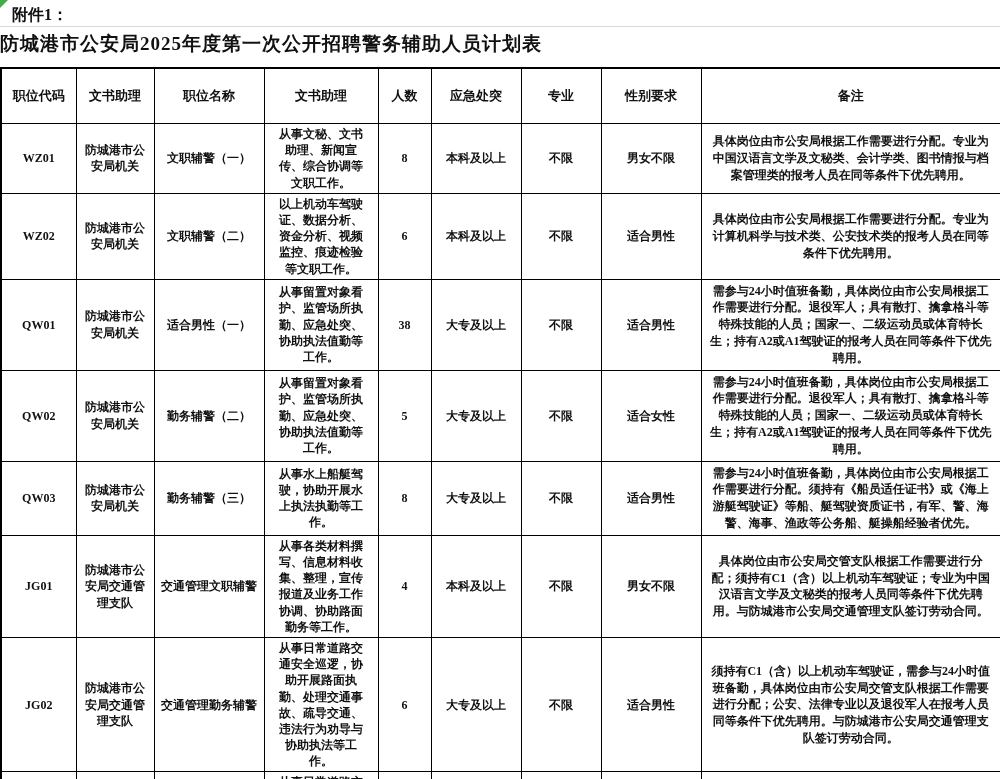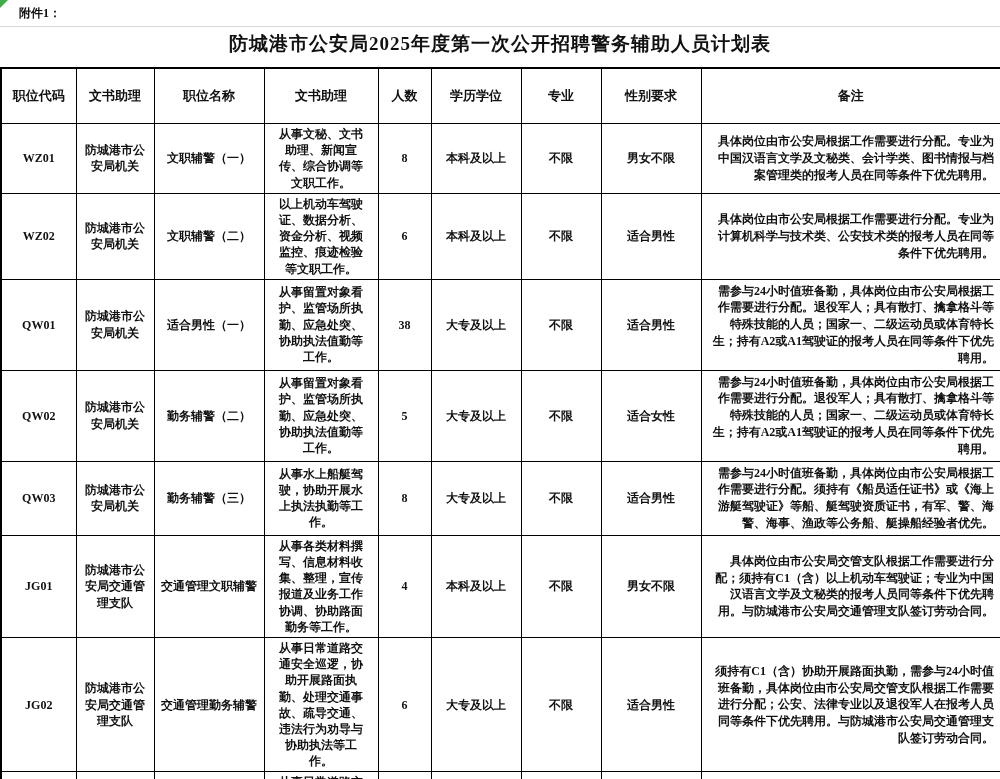--- a/index.html
+++ b/index.html
@@ -11,32 +11,31 @@
     font-family:"Liberation Serif","DejaVu Serif",serif;
     color:#111;
   }
   .corner-marker{
     position:absolute;top:0;left:0;
     width:0;height:0;
     border-top:8px solid #3fae49;
     border-right:8px solid transparent;
   }
   .attachment-label{
-    position:absolute;top:5px;left:19px;
-    font-size:12px;font-weight:bold;
+    position:absolute;top:5px;left:12px;
+    font-size:16px;font-weight:bold;
   }
   .top-gridline{
     position:absolute;top:26px;left:0;
     width:1000px;height:0;
     border-top:1px solid #d9d9d9;
   }
   .doc-title{
     position:absolute;top:31px;left:0;
     width:1000px;
-    text-align:center;
     font-size:19px;font-weight:bold;
     letter-spacing:1px;
   }
   table.plan-table{
     position:absolute;top:67px;left:0;
     width:1000px;
     border-collapse:collapse;
     table-layout:fixed;
     border:2px solid #000;
   }
@@ -54,21 +53,21 @@
     margin-top:14px;
   }
   .plan-table td{
     font-size:12px;
     line-height:1.35;
   }
   .plan-table td.desc{
     padding:2px 12px;
   }
   .plan-table td.notes{
-    text-align:right;
+    text-align:center;
     padding:3px 6px;
     line-height:1.4;
   }
 </style>
 </head>
 <body>
 
 <div class="corner-marker"></div>
 <div class="attachment-label">附件1：</div>
 <div class="top-gridline"></div>
@@ -86,21 +85,21 @@
       <col style="width:100px">
       <col style="width:300px">
   </colgroup>
   <thead>
     <tr style="height:52px">
       <th>职位代码</th>
       <th>文书助理</th>
       <th>职位名称</th>
       <th>文书助理</th>
       <th>人数</th>
-      <th>学历学位</th>
+      <th>应急处突</th>
       <th>专业</th>
       <th>性别要求</th>
       <th>备注</th>
     </tr>
   </thead>
   <tbody>
     <tr style="height:68px">
       <td>WZ01</td>
       <td>防城港市公安局机关</td>
       <td>文职辅警（一）</td>
@@ -168,21 +167,21 @@
     </tr>
     <tr style="height:70px">
       <td>JG02</td>
       <td>防城港市公安局交通管理支队</td>
       <td>交通管理勤务辅警</td>
       <td class="desc">从事日常道路交通安全巡逻，协助开展路面执勤、处理交通事故、疏导交通、违法行为劝导与协助执法等工作。</td>
       <td>6</td>
       <td>大专及以上</td>
       <td>不限</td>
       <td>适合男性</td>
-      <td class="notes">须持有C1（含）协助开展路面执勤，需参与24小时值班备勤，具体岗位由市公安局交管支队根据工作需要进行分配；公安、法律专业以及退役军人在报考人员同等条件下优先聘用。与防城港市公安局交通管理支队签订劳动合同。</td>
+      <td class="notes">须持有C1（含）以上机动车驾驶证，需参与24小时值班备勤，具体岗位由市公安局交管支队根据工作需要进行分配；公安、法律专业以及退役军人在报考人员同等条件下优先聘用。与防城港市公安局交通管理支队签订劳动合同。</td>
     </tr>
     <tr style="height:84px">
       <td>JG03</td>
       <td>防城港市公安局交通管理支队</td>
       <td>交通管理骑警</td>
       <td class="desc">从事日常道路交通安全巡逻，协助民警查处交通违法行为、处理交通事故、指挥疏导交通、安全保卫等工作。</td>
       <td>9</td>
       <td>大专及以上</td>
       <td>不限</td>
       <td>适合男性</td>

